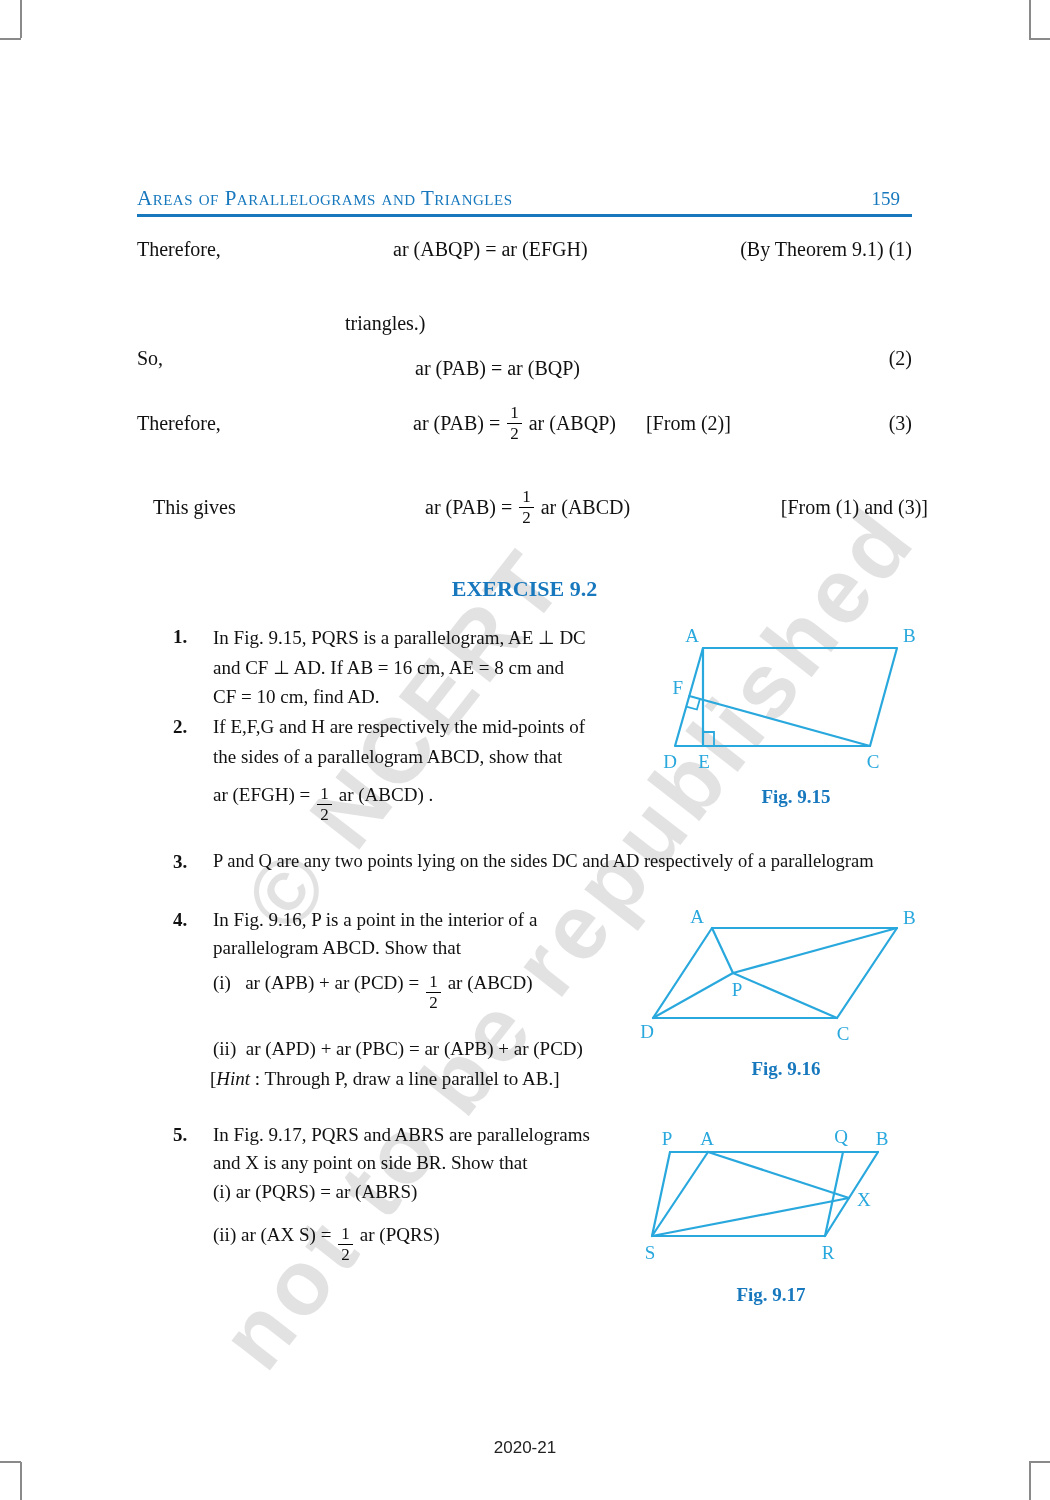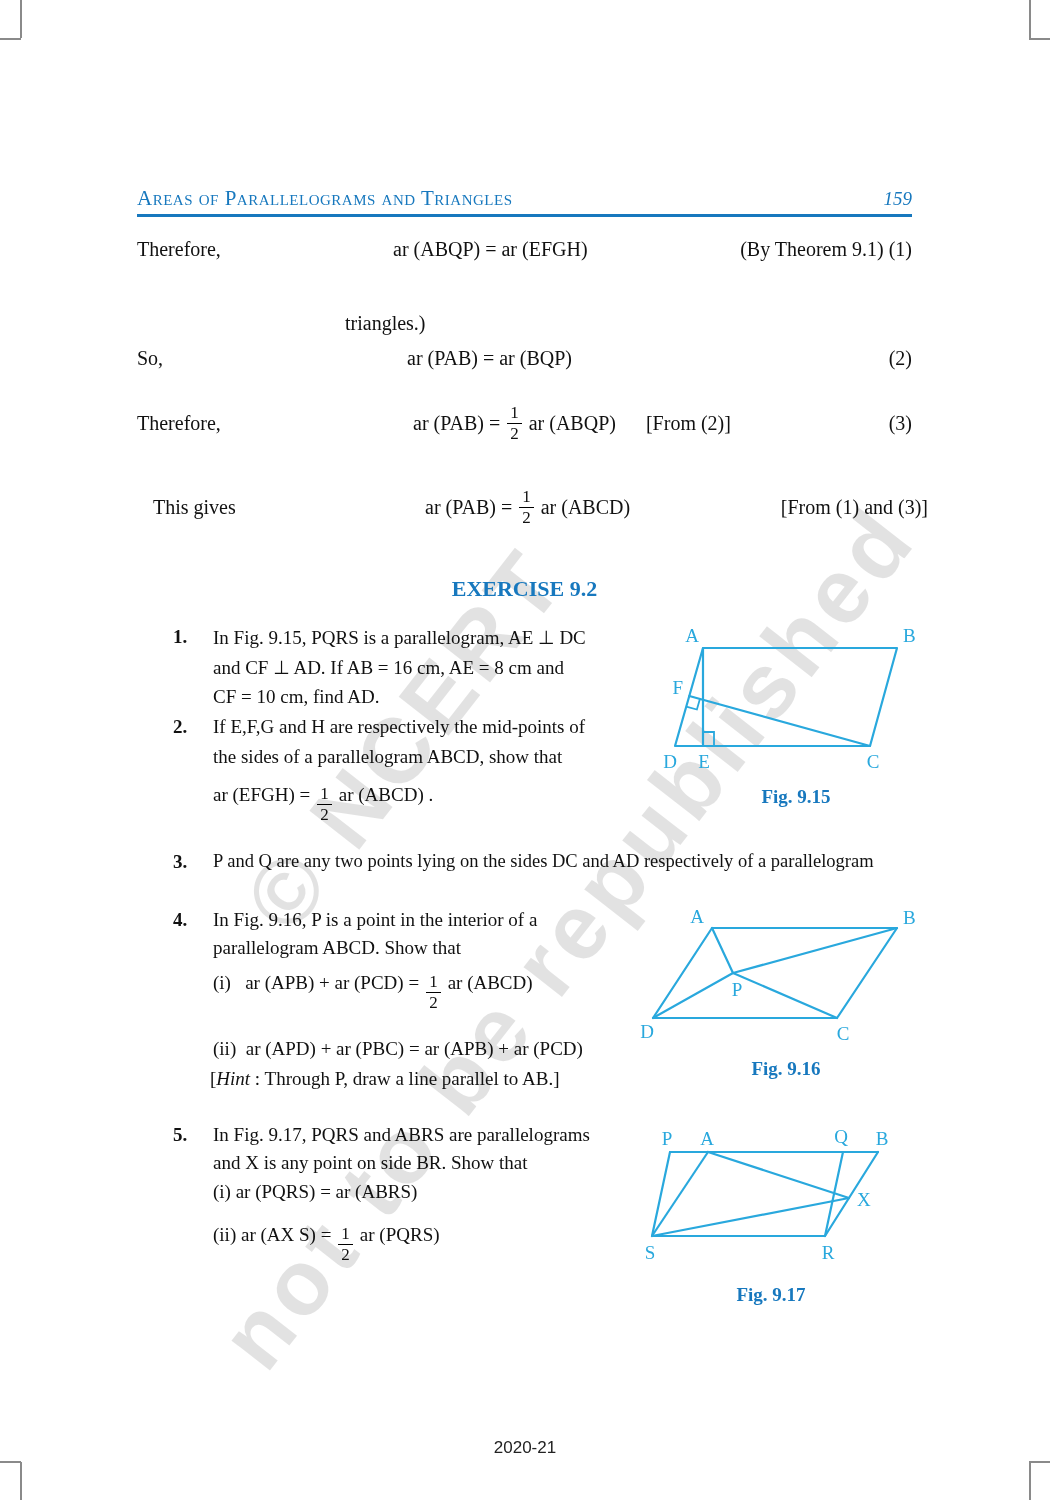--- a/index.html
+++ b/index.html
@@ -20,21 +20,21 @@
     position:absolute;white-space:nowrap;color:#000;opacity:0.11;
     font-family:"Liberation Sans",sans-serif;font-weight:bold;
     font-size:92px;letter-spacing:6px;z-index:0;pointer-events:none;
   }
   .content{position:absolute;inset:0;z-index:1;}
   
   .hdr-title{
     left:137px;top:186px;font-variant:small-caps;font-size:21px;
     letter-spacing:0.5px;color:var(--accent);
   }
-  .hdr-page{right:138px;top:188px;font-size:19px;color:var(--accent);font-style:italic;}
+  .hdr-page{right:150px;top:188px;font-size:19px;color:var(--accent);}
   .hdr-rule{left:137px;top:214px;width:775px;height:3px;background:var(--accent);}
   
   .drow{left:137px;width:775px;font-size:20px;}
   .drow .lbl{position:absolute;left:0;}
   .drow .note{position:absolute;right:0;}
   .eqflex{
     position:absolute;display:flex;align-items:center;height:100%;
   }
   .frac{
     display:inline-flex;flex-direction:column;align-items:center;
@@ -96,21 +96,21 @@
       <span class="abs" style="left:256px;">ar (ABQP) = ar (EFGH)</span>
       <span class="note">(By Theorem 9.1) (1)</span>
     </div>
 
     <div class="abs drow" style="top:281px;height:64px;">
       <span class="abs" style="left:208px;top:31px;">triangles.)</span>
     </div>
 
     <div class="abs drow" style="top:347px;height:28px;">
       <span class="lbl">So,</span>
-      <span class="abs" style="left:270px;">ar (PAB) = ar (BQP)</span>
+      <span class="abs" style="left:278px;margin-top:10px;">ar (PAB) = ar (BQP)</span>
       <span class="note">(2)</span>
     </div>
 
     <div class="abs drow" style="top:394px;height:58px;">
       <span class="lbl vcenter" style="height:100%;">Therefore,</span>
       <span class="eqflex" style="left:276px;">
         <span>ar (PAB) =</span>
         <span class="frac">
           <span class="num">1</span>
           <span class="den">2</span>

